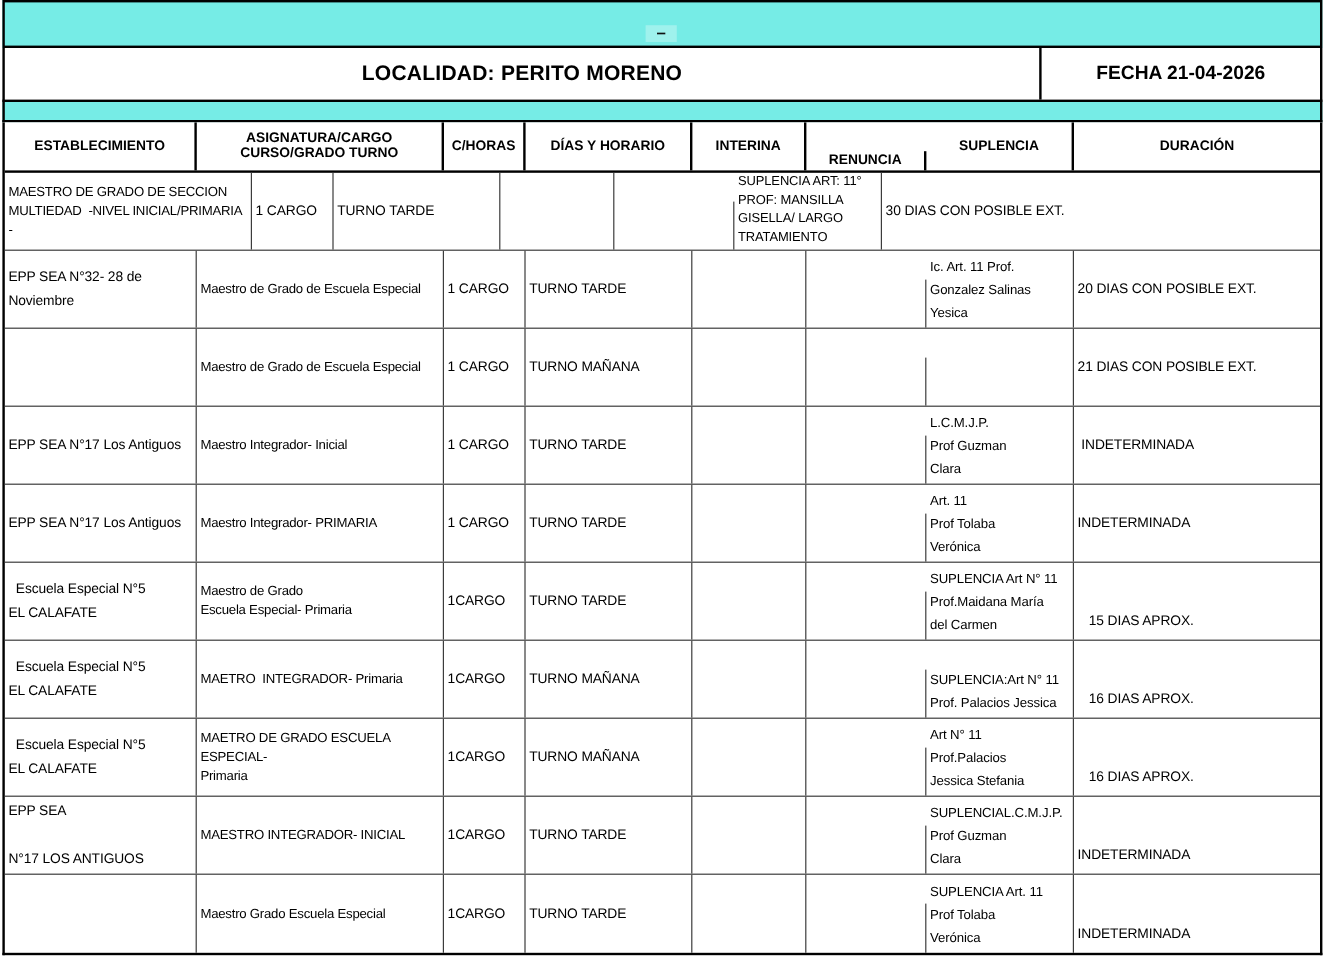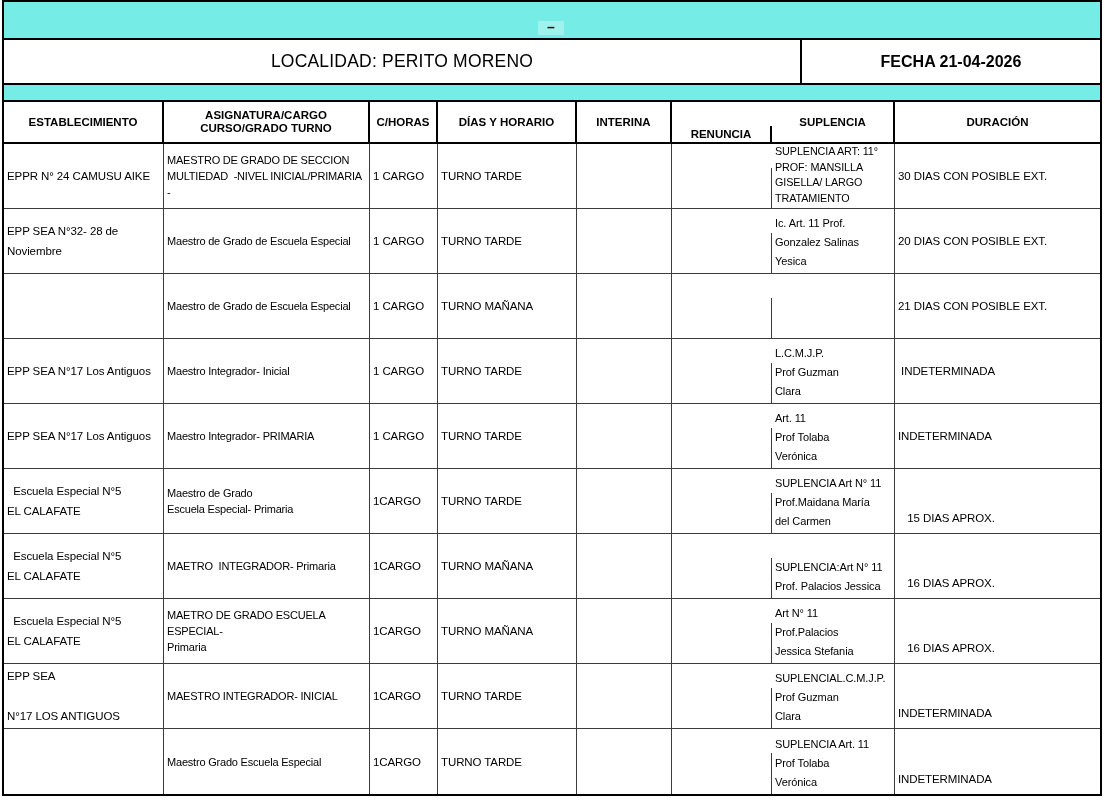--- a/index.html
+++ b/index.html
@@ -16,23 +16,23 @@
   .band-dash {
     position:absolute; left:534px; top:19px; width:26px; height:14px;
     background:rgba(255,255,255,0.30); text-align:center;
     font-weight:bold; font-size:14px; line-height:12px; color:#111;
   }
 
   .title-row {
     height:45px; border:2px solid #000; border-top:0; display:flex; background:#fff;
   }
   .title-cell {
-    width:798px; border-right:2px solid #000; display:flex;
+    width:864px; border-right:2px solid #000; display:flex;
     align-items:center; justify-content:center;
-    font-weight:normal; font-size:17.5px; letter-spacing:0.2px;
+    font-weight:bold; font-size:17.5px; letter-spacing:0.2px;
   }
   .fecha-cell {
     flex:1; display:flex; align-items:center; justify-content:center;
     font-weight:bold; font-size:16px;
   }
 
   .strip {
     height:17px; border:2px solid #000; border-top:0;
   }
 
@@ -94,21 +94,20 @@
 CURSO/GRADO TURNO</div>
           <div class="cell c2">C/HORAS</div>
           <div class="cell c3">DÍAS Y HORARIO</div>
           <div class="cell c4">INTERINA</div>
           <div class="cell c5">RENUNCIA</div>
           <div class="cell c6">SUPLENCIA</div>
           <div class="cell c7">DURACIÓN</div>
         </div>
       <div id="grid-body">
           <div class="grid-row">
-            <div class="cell c0">EPPR N° 24 CAMUSU AIKE</div>
             <div class="cell c1">MAESTRO DE GRADO DE SECCION
 MULTIEDAD  -NIVEL INICIAL/PRIMARIA -</div>
             <div class="cell c2">1 CARGO</div>
             <div class="cell c3">TURNO TARDE</div>
             <div class="cell c4"></div>
             <div class="cell c5"></div>
             <div class="cell c6">SUPLENCIA ART: 11°
 PROF: MANSILLA
 GISELLA/ LARGO
 TRATAMIENTO</div>

